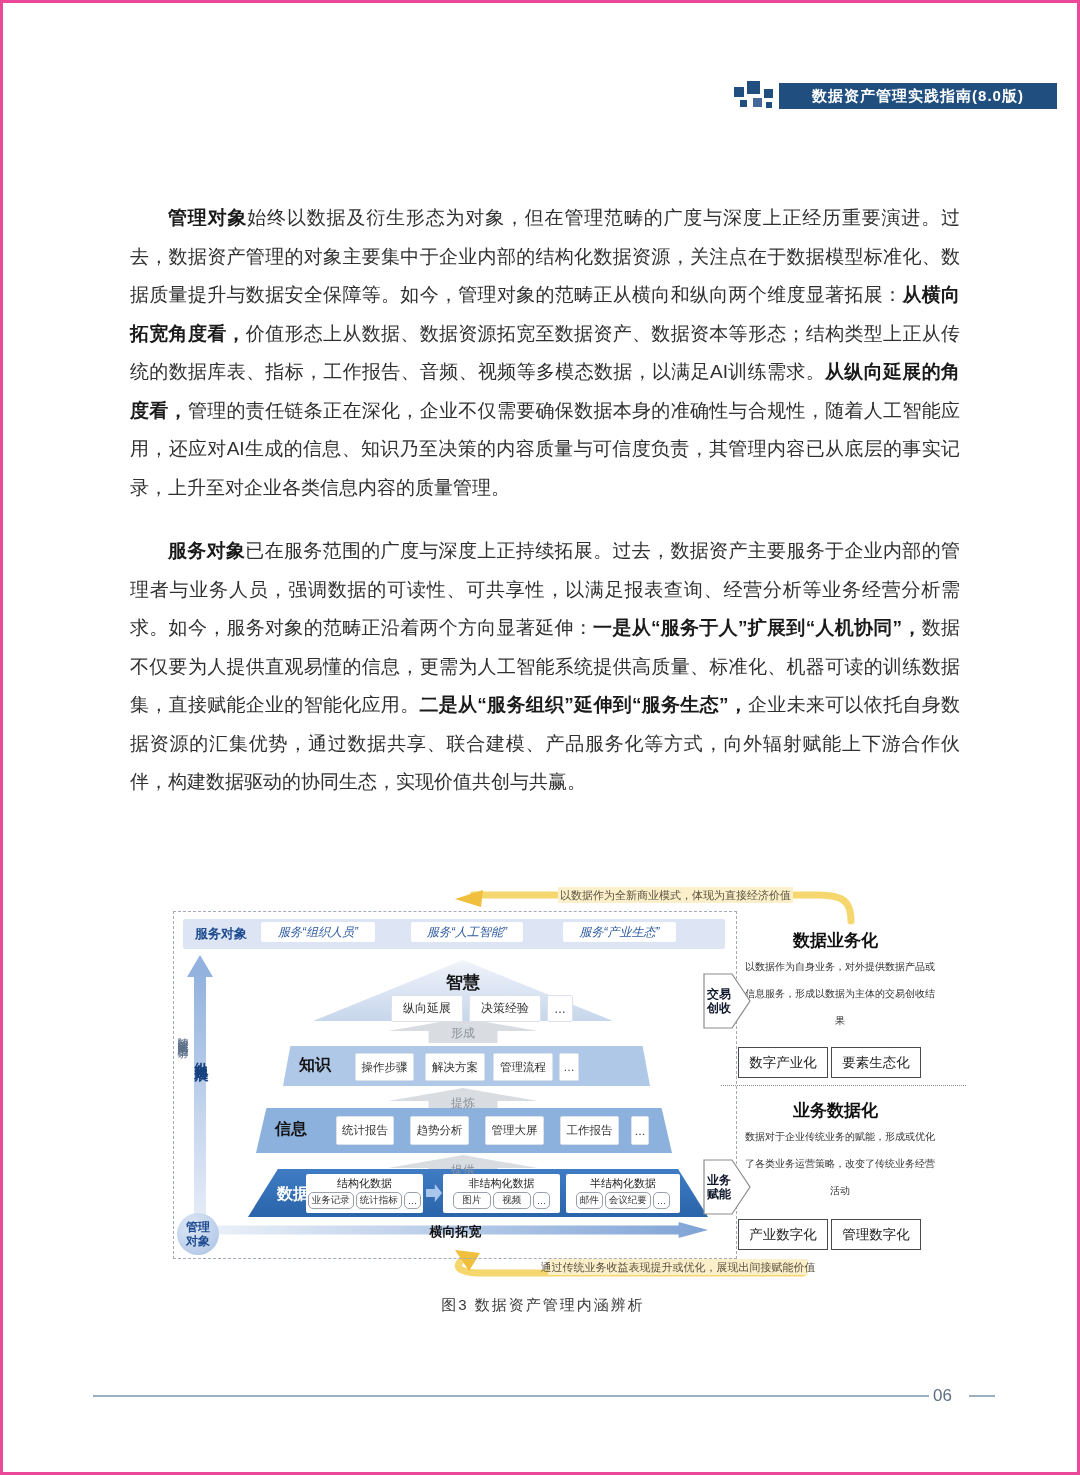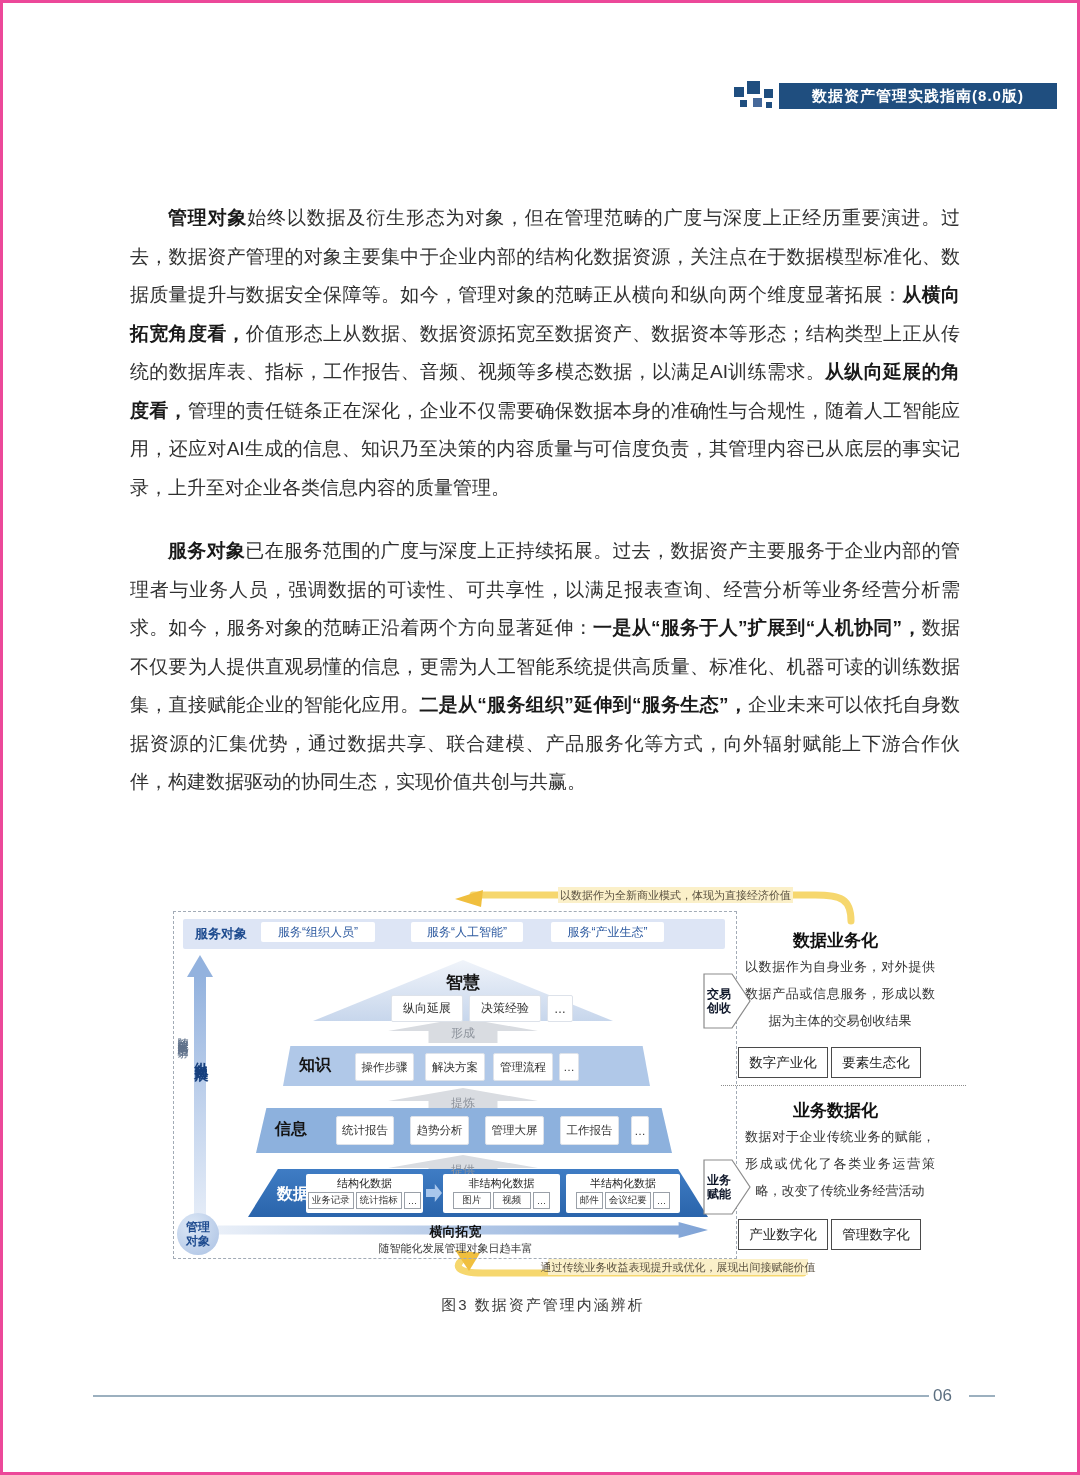--- a/index.html
+++ b/index.html
@@ -17,35 +17,35 @@
   .bodytext p{margin:0 0 25px 0;text-indent:2em;}
   .bodytext b{font-weight:bold;color:#1a1a1a;}
 
   
   #fig{left:0;top:880px;width:1080px;height:400px;}
   .note{font-size:11px;color:#5a5140;background:#fbf0c9;display:flex;align-items:center;justify-content:center;white-space:nowrap;z-index:3;}
   .dashedbox{left:170px;top:28px;width:562px;height:346px;border:1px dashed #a2abb6;z-index:1;}
   .band{left:180px;top:36px;width:542px;height:30px;background:#dde5f5;border-radius:2px;z-index:2;}
   .band-label{left:12px;top:0;height:30px;display:flex;align-items:center;font-weight:bold;font-size:13px;color:#1e4b8f;}
   .band-chip{top:3px;height:20px;background:#fff;border-radius:2px;color:#2d5aa0;font-size:12px;
-             display:flex;align-items:center;justify-content:center;}
+             display:flex;align-items:center;justify-content:center;font-style:italic;}
   .chip{background:#fff;border:1px solid #dde2ea;border-radius:2px;color:#333;
         display:flex;align-items:center;justify-content:center;z-index:4;}
   .lvl{z-index:2;}
   .lvl-label{font-weight:bold;color:#141414;z-index:4;}
   .flow{background:#d9dce1;clip-path:polygon(50% 0,100% 52%,73% 52%,73% 100%,27% 100%,27% 52%,0 52%);z-index:1;}
   .flow-label{font-size:12px;color:#8d939c;text-align:center;z-index:4;}
   .grp{background:#fff;border-radius:2px;z-index:4;display:flex;flex-direction:column;align-items:center;padding-top:2px;box-sizing:border-box;}
   .grp-title{font-size:11px;color:#222;line-height:14px;}
   .grp-row{display:flex;gap:2px;margin-top:2px;}
-  .grp-row span{border:1px solid #9aa0a8;font-size:9.5px;color:#333;height:15px;display:flex;align-items:center;justify-content:center;padding:0 3px;border-radius:0;}
+  .grp-row span{border:1px solid #9aa0a8;font-size:9.5px;color:#333;height:15px;display:flex;align-items:center;justify-content:center;padding:0 3px;border-radius:5px;}
   .tag{background:#fff;border:1px solid #4a4a4a;color:#222;font-size:13.5px;
        display:flex;align-items:center;justify-content:center;z-index:2;}
   .rp-title{font-weight:bold;font-size:17px;color:#111;text-align:center;z-index:2;}
-  .rp-body{font-size:13px;line-height:27px;color:#333;text-align:justify;text-align-last:center;z-index:2;}
+  .rp-body{font-size:10px;line-height:27px;color:#333;text-align:justify;text-align-last:center;z-index:2;}
   .pent{z-index:5;}
   .pent-label{font-weight:bold;font-size:12px;color:#0f172a;line-height:14px;text-align:center;z-index:6;}
   .vtext{writing-mode:vertical-rl;}
   .caption{left:0;top:1293px;width:1080px;text-align:center;font-size:15px;color:#3a3a3a;letter-spacing:2px;}
   .fline{border-top:2px solid #9cb0bf;}
   .pagenum{color:#5c6f80;font-size:17px;}
 </style>
 </head>
 <body>
 
@@ -76,21 +76,21 @@
     </svg>
     <div class="abs note" style="left:555px;top:4px;width:235px;height:16px;">以数据作为全新商业模式，体现为直接经济价值</div>
     <div class="abs note" style="left:545px;top:376px;width:260px;height:16px;">通过传统业务收益表现提升或优化，展现出间接赋能价值</div>
 
     <div class="abs dashedbox"></div>
 
     <div class="abs band">
       <div class="abs band-label">服务对象</div>
       <div class="abs band-chip" style="left:78px;width:114px;">服务“组织人员”</div>
       <div class="abs band-chip" style="left:228px;width:112px;">服务“人工智能”</div>
-      <div class="abs band-chip" style="left:368px;width:113px;">服务“产业生态”</div>
+      <div class="abs band-chip" style="left:380px;width:113px;">服务“产业生态”</div>
     </div>
 
     <div class="abs" style="left:184px;top:72px;width:0;height:0;border-left:13px solid transparent;border-right:13px solid transparent;border-bottom:22px solid #93b2de;z-index:2;"></div>
     <div class="abs" style="left:191px;top:93px;width:12px;height:260px;background:linear-gradient(180deg,#93b2de 0%,#c6d6ee 55%,#eaf0f9 100%);z-index:2;"></div>
     <div class="abs vtext" style="left:190px;top:168px;font-weight:bold;font-size:14px;color:#17407e;letter-spacing:2px;z-index:3;">纵向延展</div>
     <div class="abs vtext" style="left:172px;top:146px;font-size:11px;color:#5f718a;letter-spacing:1px;z-index:3;">随智能化发展向上辐射</div>
     <div class="abs" style="left:174px;top:330px;width:42px;height:42px;border-radius:50%;background:radial-gradient(circle at 35% 30%,#dde8f6,#a9c0e3);display:flex;align-items:center;justify-content:center;z-index:4;">
       <span style="width:26px;font-weight:bold;font-size:12px;line-height:14px;color:#1e4b8f;text-align:center;">管理对象</span>
     </div>
 
@@ -148,21 +148,20 @@
       <div class="grp-title">半结构化数据</div>
       <div class="grp-row">
         <span>邮件</span>
         <span>会议纪要</span>
         <span>…</span>
       </div>
     </div>
 
     <div class="abs" style="left:215px;top:339px;width:490px;height:16px;background:linear-gradient(90deg,#e9eff8,#7fa3d6);clip-path:polygon(0 22%,94% 22%,94% 0,100% 50%,94% 100%,94% 78%,0 78%);z-index:2;"></div>
     <div class="abs" style="left:215px;top:340px;width:475px;text-align:center;font-weight:bold;font-size:13px;color:#111;z-index:3;">横向拓宽</div>
-    <div class="abs" style="left:215px;top:358px;width:475px;text-align:center;font-size:11px;color:#3a3a3a;z-index:3;">随智能化发展管理对象日趋丰富</div>
 
     <svg class="abs pent" style="left:700px;top:90px;" width="48" height="56">
       <polygon points="1,1 29,1 47,28 29,55 1,55" fill="#ffffff" stroke="#8b8b8b" stroke-width="1.2"></polygon>
     </svg>
     <div class="abs pent-label" style="left:703px;top:104px;width:26px;">交易创收</div>
     <div class="abs rp-title" style="left:740px;top:46px;width:185px;">数据业务化</div>
     <div class="abs rp-body" style="left:742px;top:70px;width:190px;">以数据作为自身业务，对外提供数据产品或信息服务，形成以数据为主体的交易创收结果</div>
     <div class="abs tag" style="left:735px;top:164px;width:88px;height:29px;">数字产业化</div>
     <div class="abs tag" style="left:828px;top:164px;width:88px;height:29px;">要素生态化</div>
 

